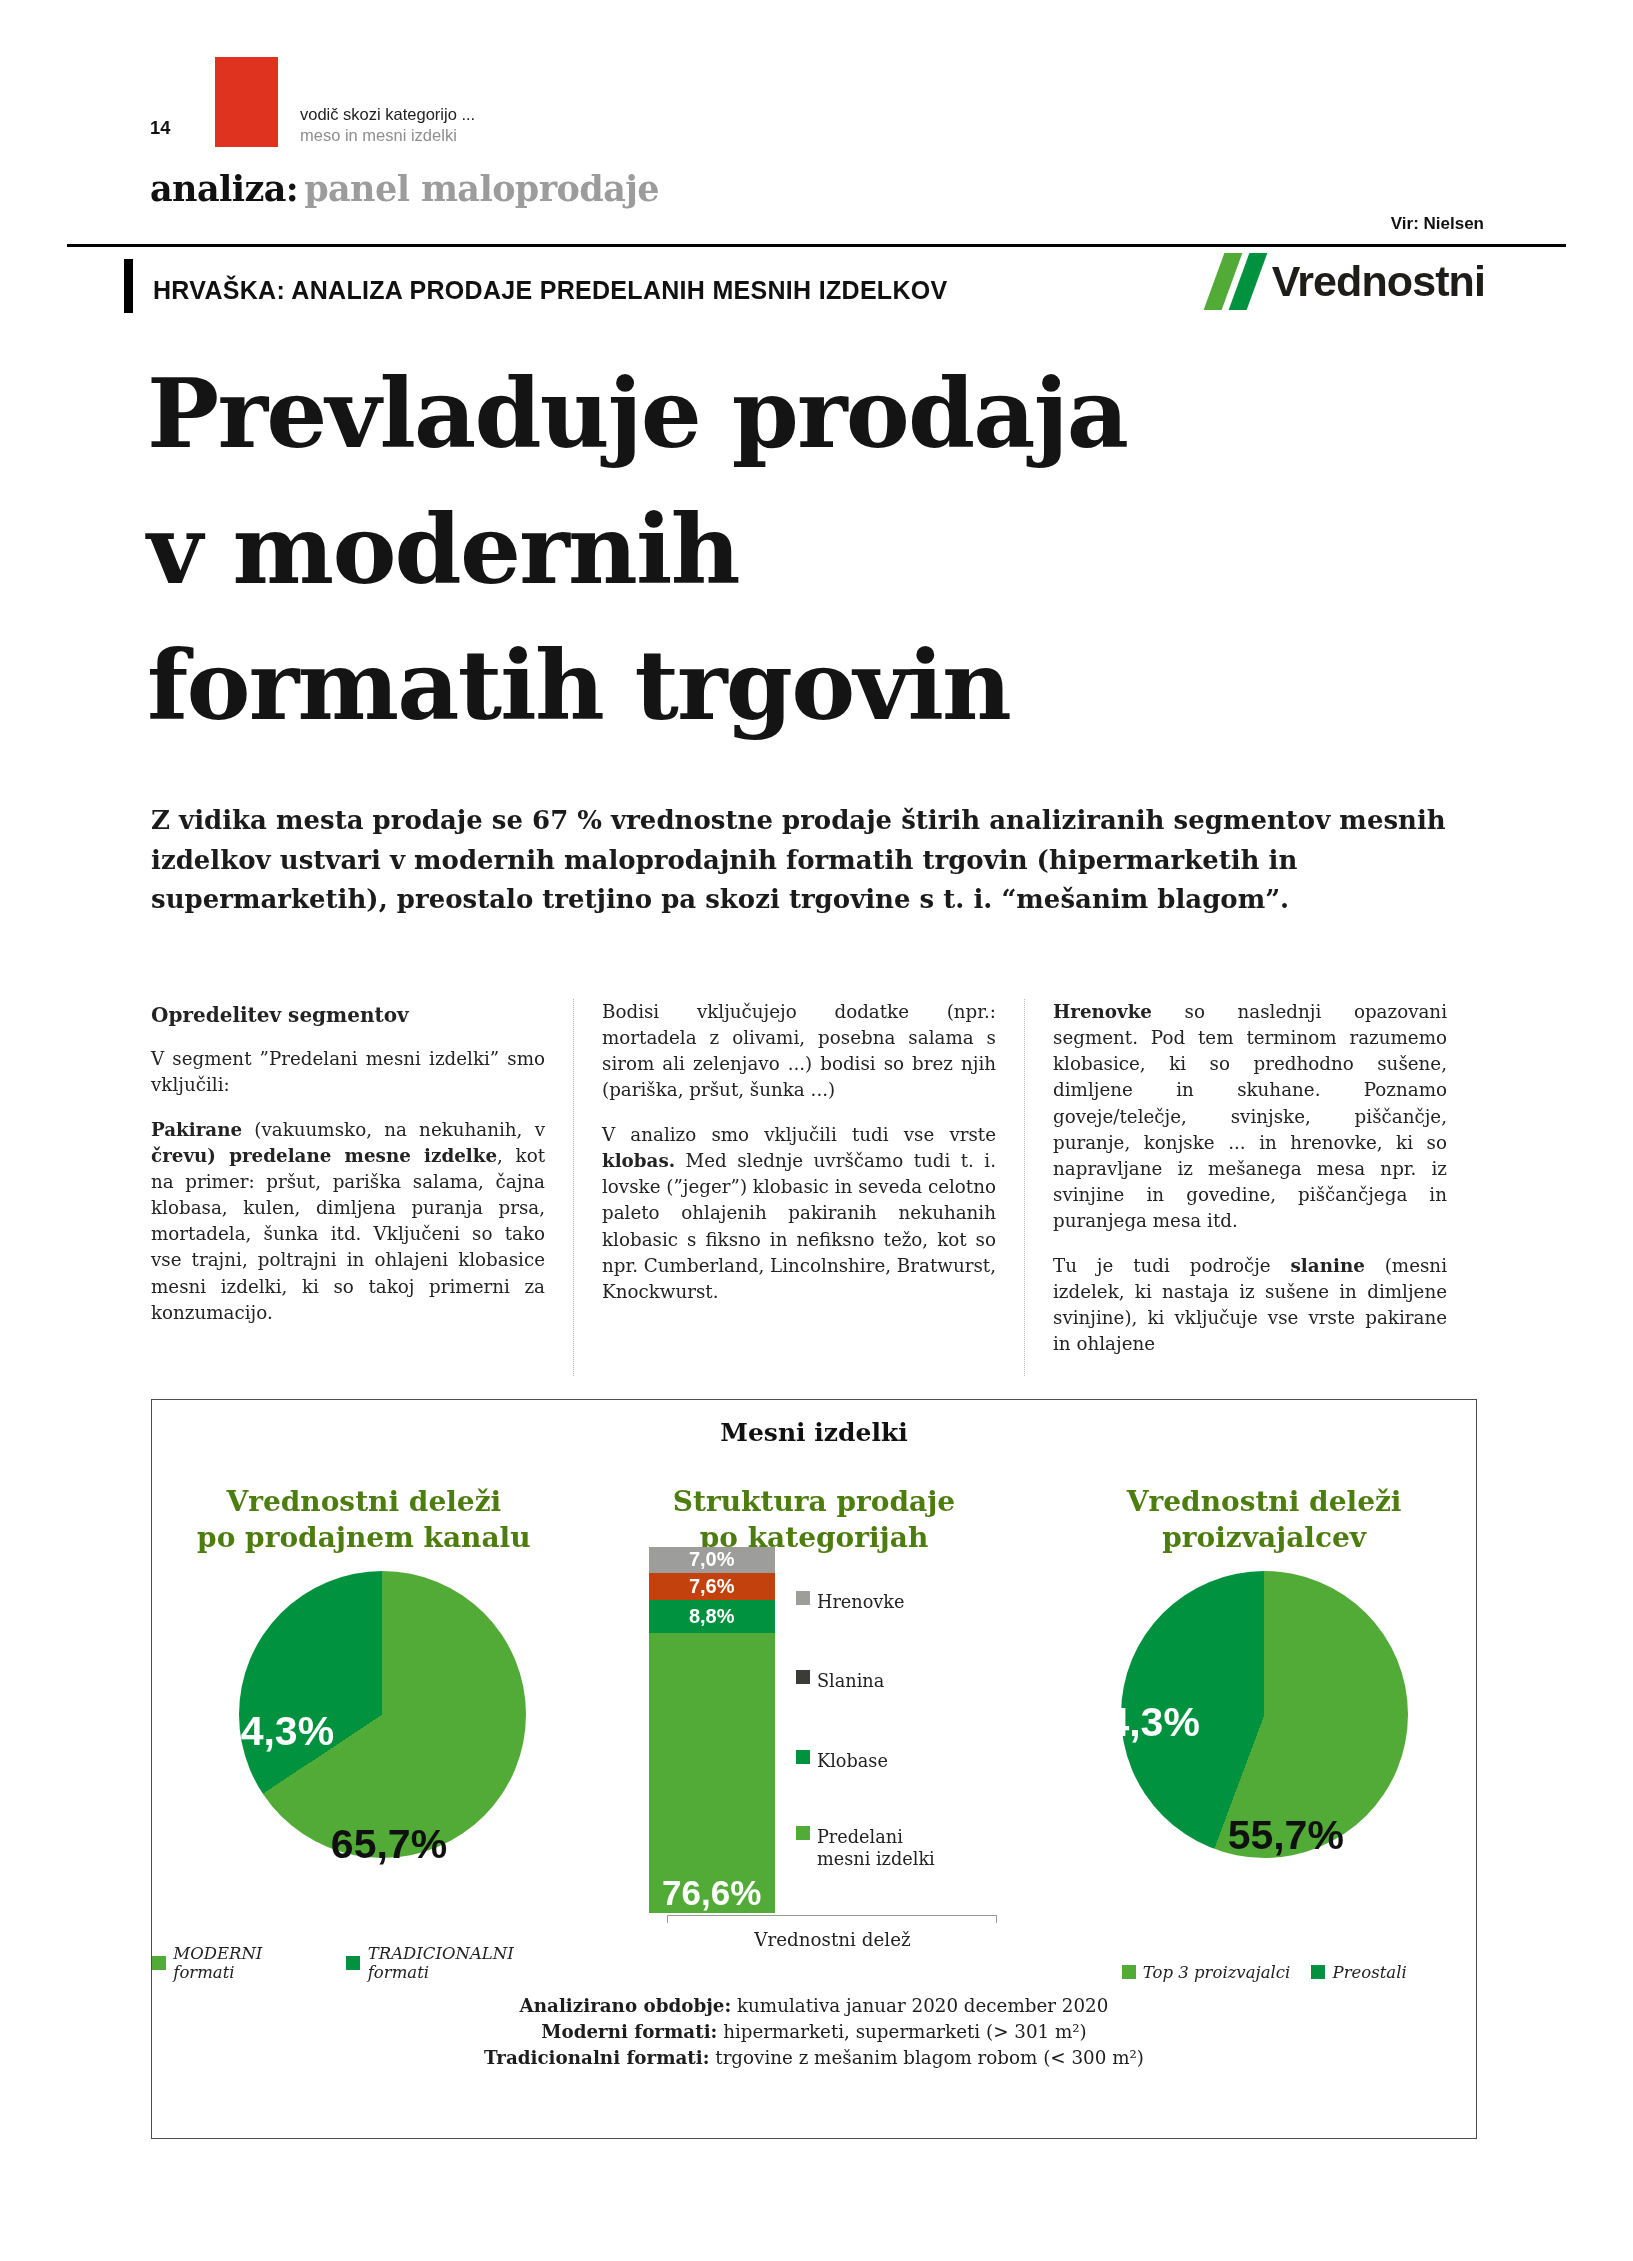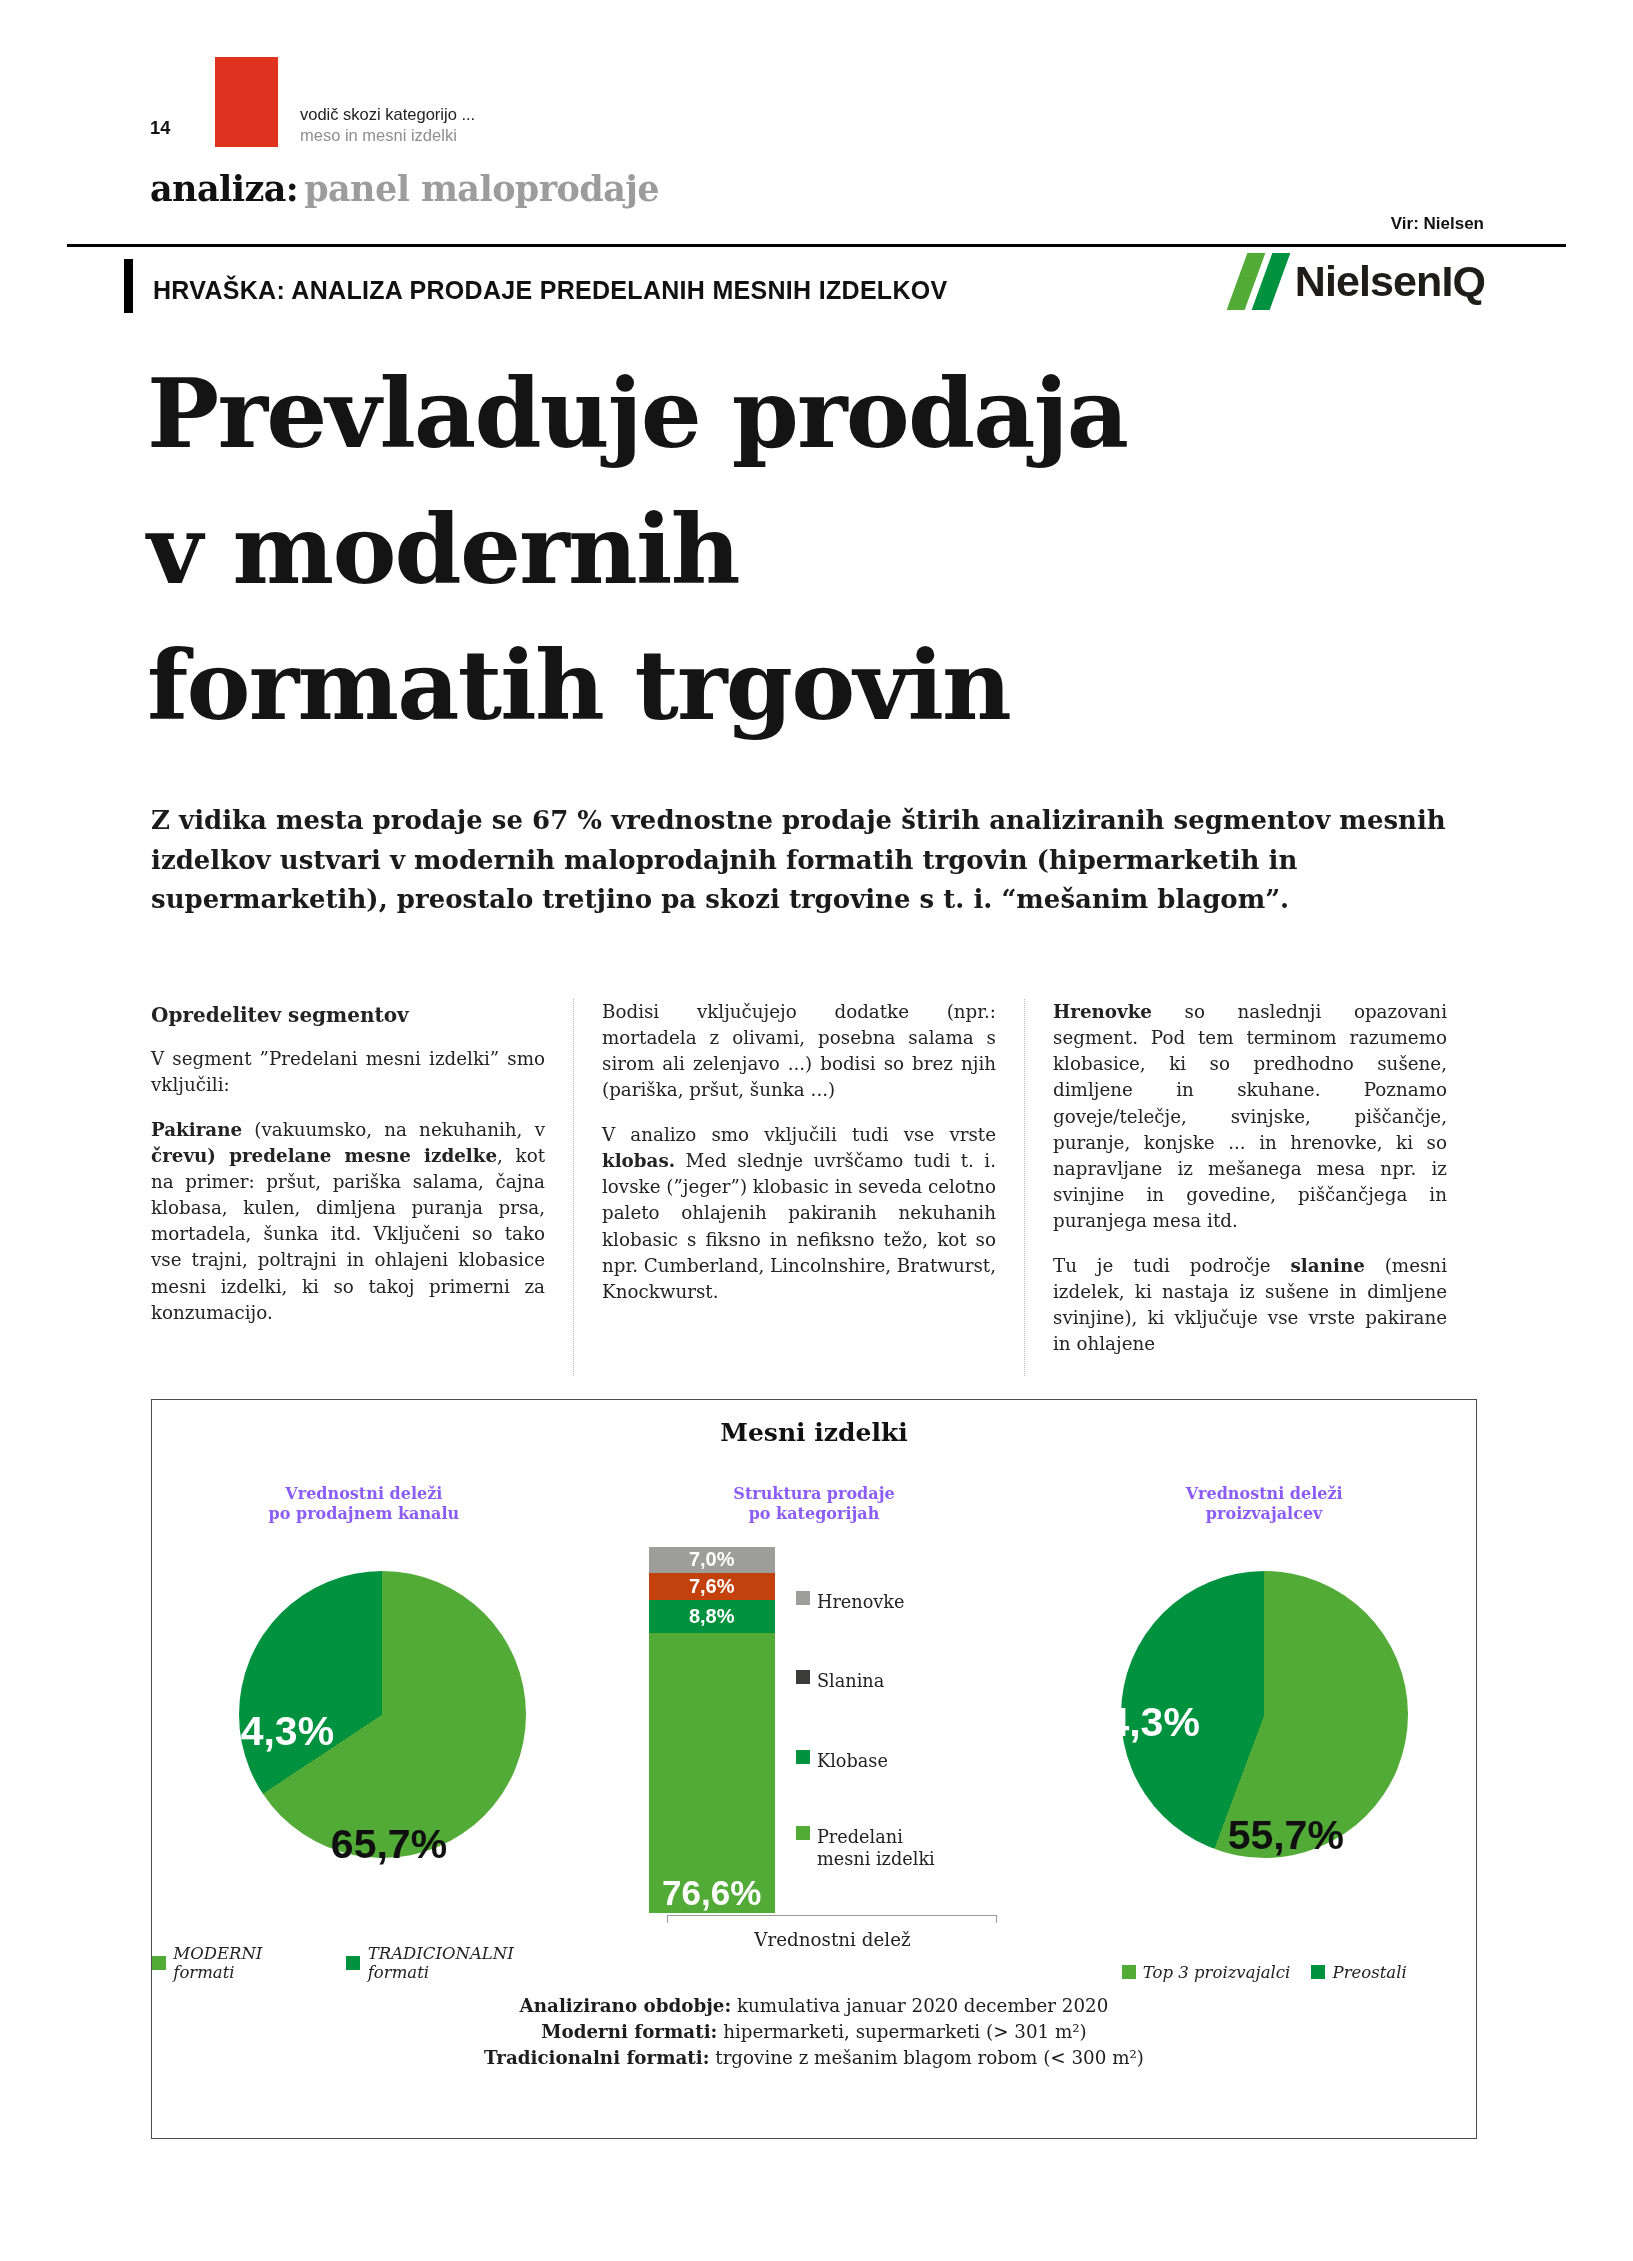--- a/index.html
+++ b/index.html
@@ -39,21 +39,21 @@
   .col p { margin:0 0 18.3px; }
 
   
   .panel { left:151px; top:1399px; width:1326px; height:740px; border:1.2px solid #4d4d4d; background:#fff; box-sizing:border-box; }
   .panel-title { margin-top:18.3px; text-align:center; font-size:25px; font-weight:700; color:#111; }
   .charts { display:flex; margin-top:3.7px; }
   .chart-col { display:flex; flex-direction:column; align-items:center; height:531px; }
   .c-left  { width:32%; }
   .c-mid   { width:36%; }
   .c-right { width:32%; }
-  .chart-title { margin-top:33px; height:63px; text-align:center; font-size:16px; font-weight:700; line-height:1.28; color:#8b5cf6; }
+  .chart-title { margin-top:33px; height:63px; text-align:center; font-size:28px; font-weight:700; line-height:1.28; color:#4d7c0f; }
 
   .pie-wrap { margin-top:24.4px; position:relative; width:287px; height:287px; }
   .pw-left { margin-left:37px; }
   .pie { width:287px; height:287px; border-radius:50%; }
   .pct { position:absolute; font:700 41px "Liberation Sans", sans-serif; white-space:nowrap; }
   .pct-white { color:#fff; }
   .pct-black { color:#101010; }
   .p1w { left:-21px; top:137px; }
   .p1b { left:92px; top:250px; }
   .p2w { left:-37px; top:128px; }
@@ -95,21 +95,21 @@
   <div class="abs source">Vir: Nielsen</div>
   <div class="abs rule"></div>
   <div class="abs tick"></div>
   <h2 class="abs eyebrow">HRVAŠKA: ANALIZA PRODAJE PREDELANIH MESNIH IZDELKOV</h2>
 
   <div class="abs brand">
     <div class="chevs">
       <div class="chev" style="background: rgb(82, 171, 54);"></div>
       <div class="chev" style="background: rgb(0, 146, 63);"></div>
     </div>
-    <div class="brand-text">NielsenIQ</div>
+    <div class="brand-text">Vrednostni</div>
   </div>
 
   <h1 class="abs headline">
     <span>Prevladuje prodaja</span><br>
     <span>v modernih</span><br>
     <span>formatih trgovin</span>
   </h1>
 
   <p class="abs lead">Z vidika mesta prodaje se 67 % vrednostne prodaje štirih analiziranih segmentov mesnih izdelkov ustvari v modernih maloprodajnih formatih trgovin (hipermarketih in supermarketih), preostalo tretjino pa skozi trgovine s t. i. “mešanim blagom”.</p>
 

